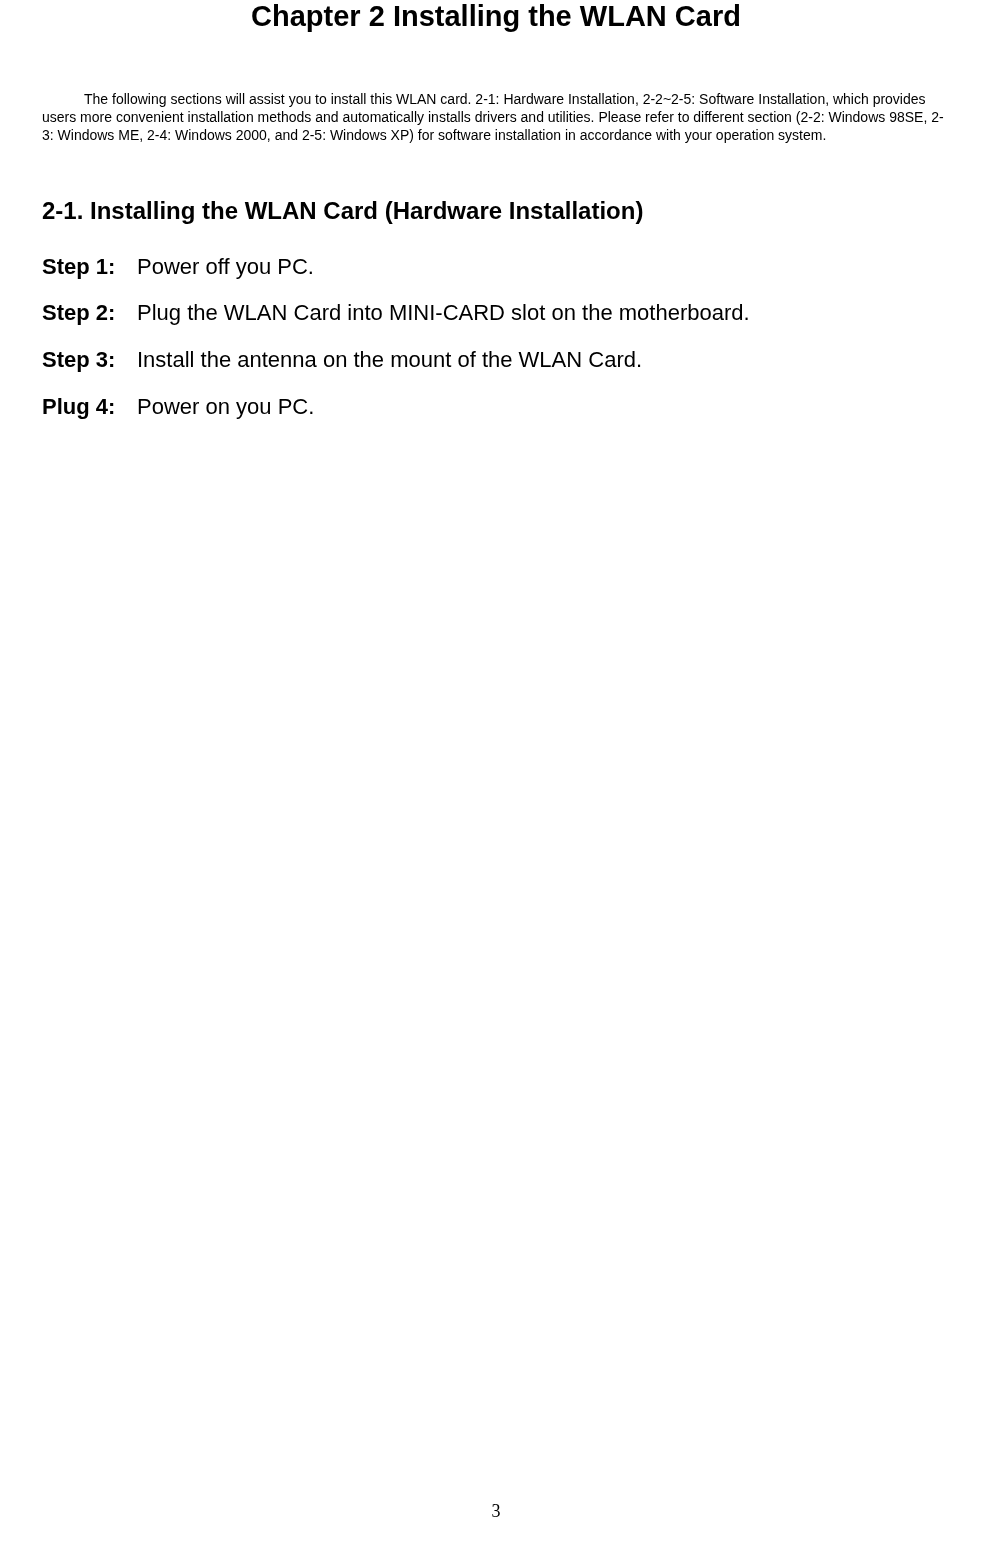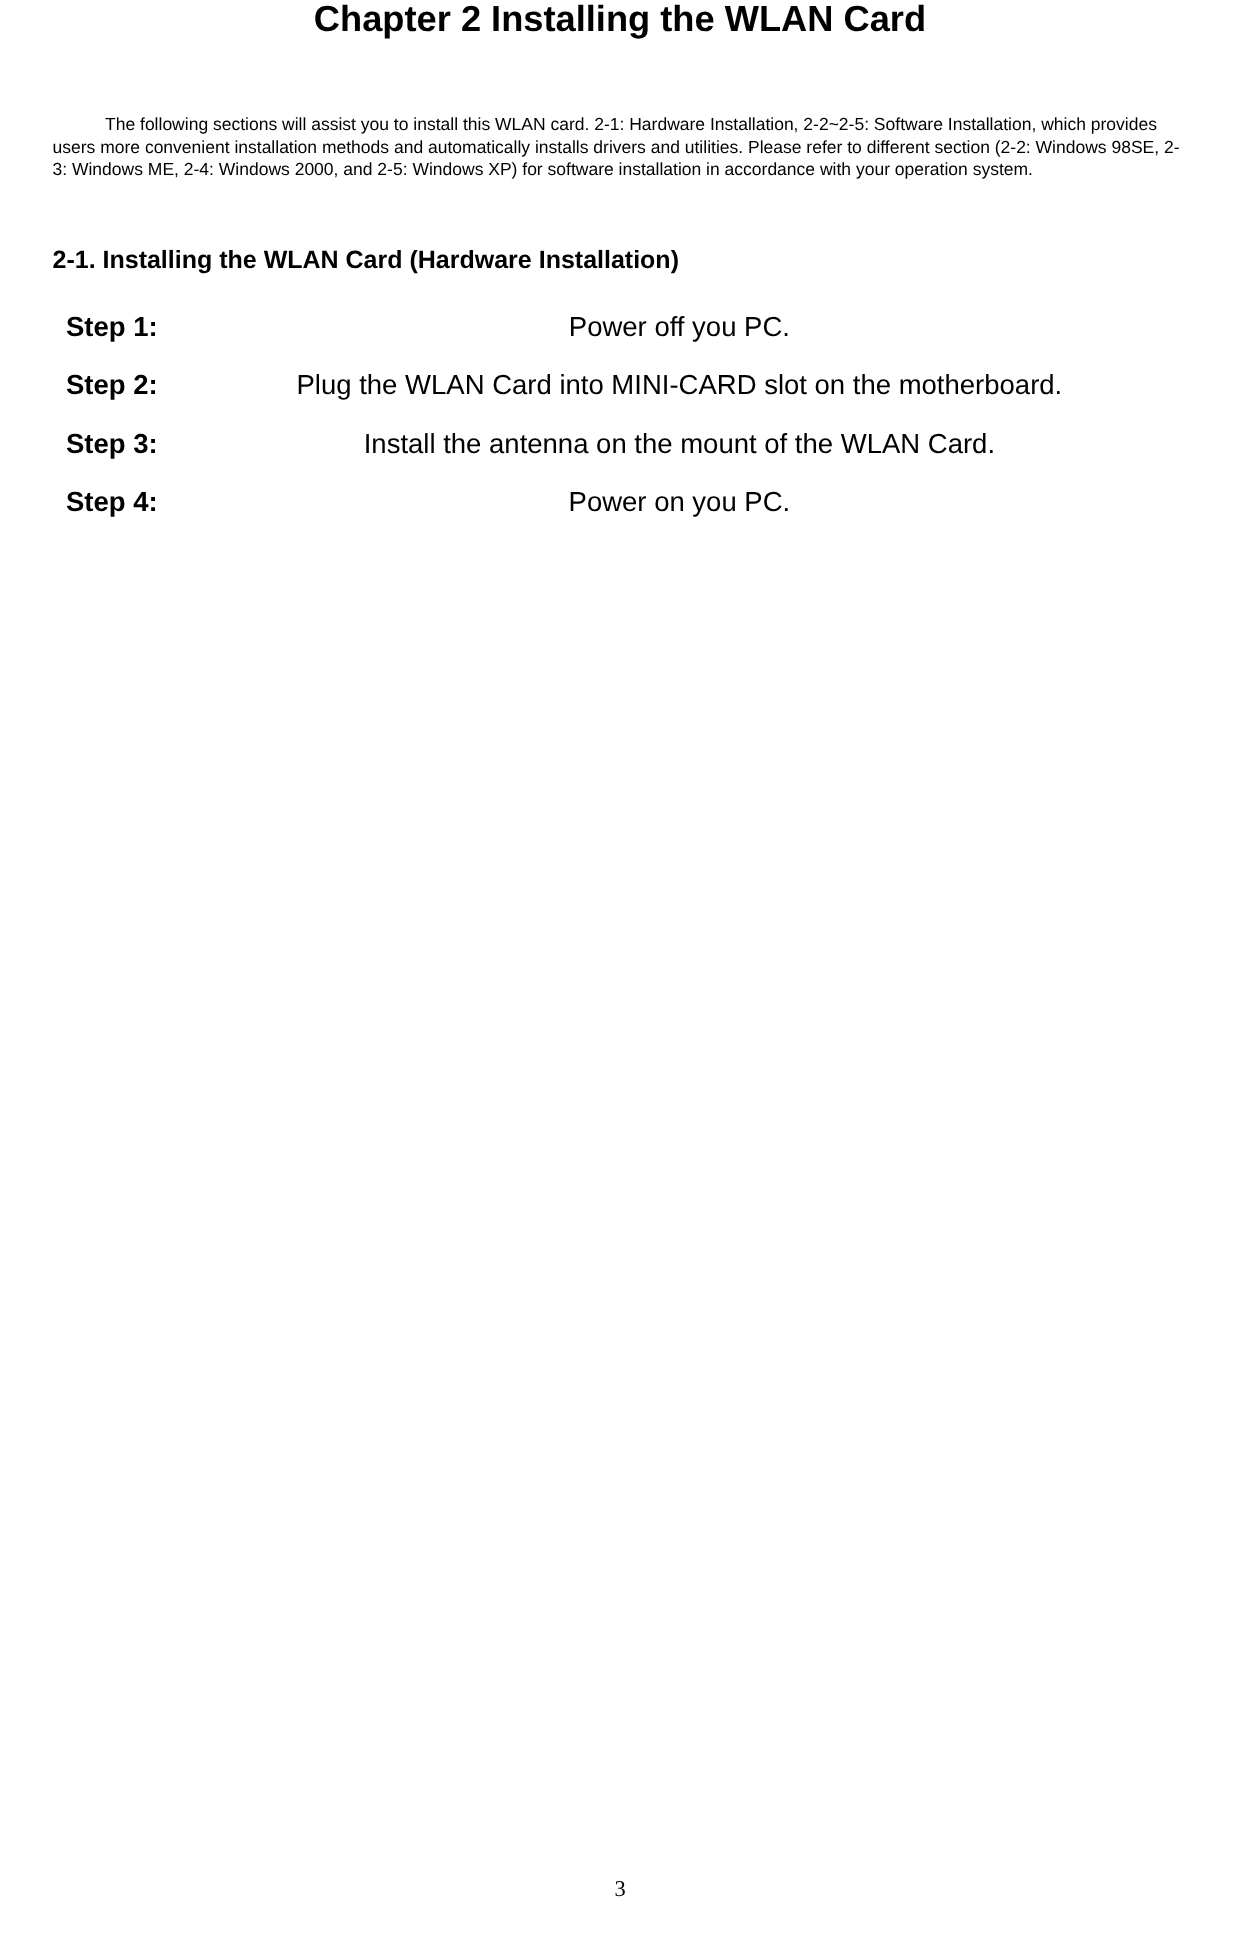--- a/index.html
+++ b/index.html
@@ -25,30 +25,29 @@
       margin-top: 0;
       margin-bottom: 58px;
     }
     .intro-paragraph {
       font-size: 14px;
       line-height: 1.28;
       margin-bottom: 52px;
       text-indent: 42px;
     }
     .section-title {
-      font-size: 20px;
+      font-size: 24px;
       font-weight: bold;
       margin-bottom: 28px;
     }
     .step-row {
       display: flex;
       font-size: 22px;
       margin-bottom: 18px;
       line-height: 1.3;
-      text-align: center;
     }
     .step-label {
       font-weight: bold;
       width: 95px;
       flex-shrink: 0;
     }
     .step-text {
       flex: 1;
     }
     .page-number {
@@ -80,18 +79,18 @@
     <span class="step-label">Step 2:</span>
     <span class="step-text">Plug the WLAN Card into MINI-CARD slot on the motherboard.</span>
   </div>
 
   <div class="step-row">
     <span class="step-label">Step 3:</span>
     <span class="step-text">Install the antenna on the mount of the WLAN Card.</span>
   </div>
 
   <div class="step-row">
-    <span class="step-label">Step 4:</span>
+    <span class="step-label">Plug 4:</span>
     <span class="step-text">Power on you PC.</span>
   </div>
 </div>
 
 <div class="page-number">3</div>
 
 </body></html>

